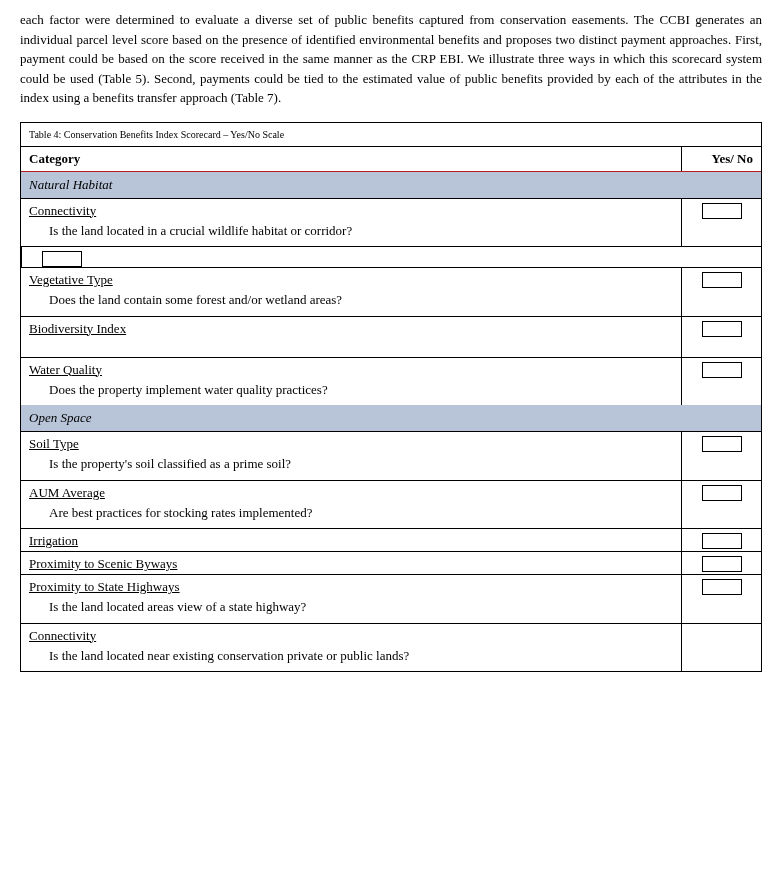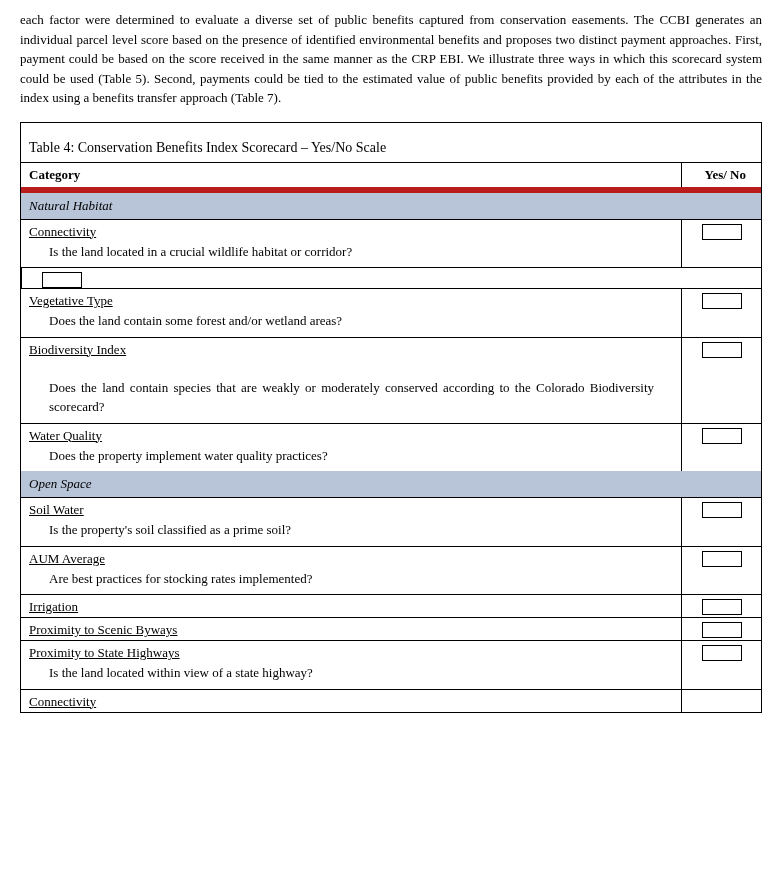--- a/index.html
+++ b/index.html
@@ -28,41 +28,40 @@
       margin-bottom: 14px;
       text-align: justify;
     }
 
     .table-wrapper {
       border: 1px solid #000;
       width: 100%;
     }
 
     .table-title {
-      font-size: 14px;
+      font-size: 10px;
       padding: 6px 8px;
       border-bottom: 1px solid #000;
-      margin-top: 11px;
     }
 
     .col-header-row {
       display: flex;
-      border-bottom: 6px solid #b91c1c;
+      border-bottom: 1px solid #b91c1c;
     }
 
     .col-header-category {
       flex: 1;
       padding: 4px 8px;
       font-size: 13px;
       font-weight: bold;
     }
 
     .col-header-yesno {
       width: 80px;
-      padding: 4px 15px;
+      padding: 4px 8px;
       font-size: 13px;
       font-weight: bold;
       text-align: right;
       border-left: 1px solid #000;
       flex-shrink: 0;
     }
 
     .section-header {
       background-color: #b8c4d8;
       display: flex;
@@ -173,21 +172,20 @@
       </div>
       <div class="item-checkbox">
         <div class="checkbox-box"></div>
       </div>
     </div>
 
     <div class="item-row">
       <div class="item-content">
         <div class="item-title">Biodiversity Index</div>
         <div class="biodiversity-spacer"></div>
-        <div class="item-description">Does the land contain species that are weakly or moderately conserved according to the Colorado Biodiversity scorecard?</div>
       </div>
       <div class="item-checkbox">
         <div class="checkbox-box"></div>
       </div>
     </div>
 
     <div class="item-row">
       <div class="item-content">
         <div class="item-title">Water Quality</div>
         <div class="item-description">Does the property implement water quality practices?</div>
@@ -197,21 +195,21 @@
       </div>
     </div>
 
     <div class="section-header">
       <div class="section-header-text">Open Space</div>
       <div class="section-header-yesno"></div>
     </div>
 
     <div class="item-row">
       <div class="item-content">
-        <div class="item-title">Soil Water</div>
+        <div class="item-title">Soil Type</div>
         <div class="item-description">Is the property's soil classified as a prime soil?</div>
       </div>
       <div class="item-checkbox">
         <div class="checkbox-box"></div>
       </div>
     </div>
 
     <div class="item-row">
       <div class="item-content">
         <div class="item-title">AUM Average</div>
@@ -236,30 +234,31 @@
         <div class="item-title">Proximity to Scenic Byways</div>
       </div>
       <div class="item-checkbox">
         <div class="checkbox-box"></div>
       </div>
     </div>
 
     <div class="item-row">
       <div class="item-content">
         <div class="item-title">Proximity to State Highways</div>
-        <div class="item-description">Is the land located within view of a state highway?</div>
+        <div class="item-description">Is the land located areas view of a state highway?</div>
       </div>
       <div class="item-checkbox">
         <div class="checkbox-box"></div>
       </div>
     </div>
 
     <div class="item-row">
       <div class="item-content">
         <div class="item-title">Connectivity</div>
+        <div class="item-description">Is the land located near existing conservation private or public lands?</div>
       </div>
       <div class="item-checkbox">
       </div>
     </div>
 
   </div>
 
 </div>
 
 </body></html>

